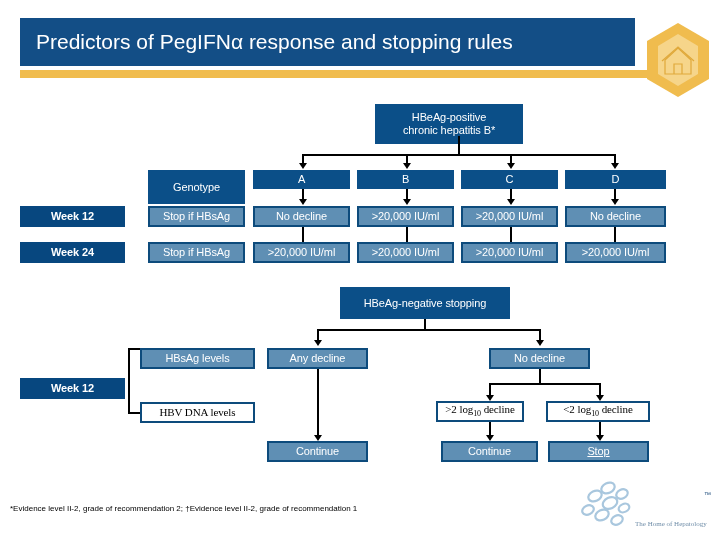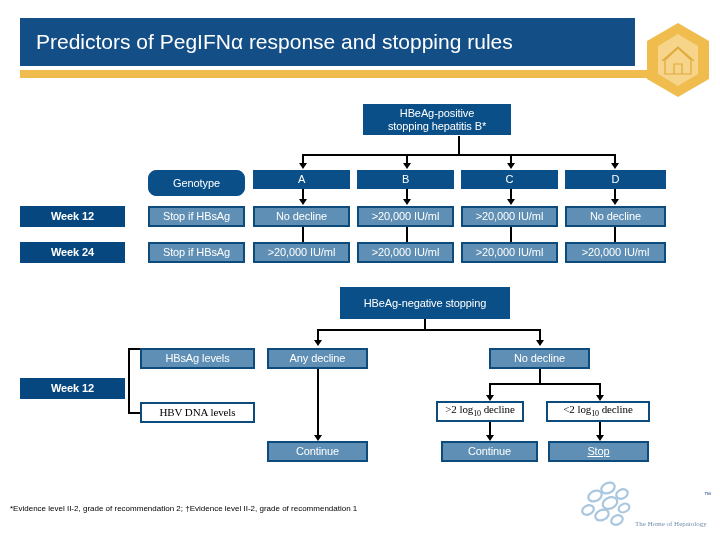--- a/index.html
+++ b/index.html
@@ -155,37 +155,37 @@
   <div id="banner-underline"></div>
   <svg id="hex-logo" viewBox="0 0 66 76">
     <polygon points="33,1 64,19 64,57 33,75 2,57 2,19" fill="#f0bc4e"></polygon>
     <polygon points="33,12 53,24 53,52 33,64 13,52 13,24" fill="#f6d58a"></polygon>
     <path d="M20,38 L33,26 L46,38 L46,52 L20,52 Z" fill="none" stroke="#e0a93b" stroke-width="1.2"></path>
     <path d="M29,52 L29,42 L37,42 L37,52" fill="none" stroke="#e0a93b" stroke-width="1.2"></path>
     <path d="M17,39 L33,25 L49,39" fill="none" stroke="#e0a93b" stroke-width="1.2"></path>
   </svg>
 </div>
 
-<div class="box box-title" style="left:363px; top:104px; width:148px; height:31px;">
+<div class="box box-title" style="left:375px; top:104px; width:148px; height:40px;">
   <span>HBeAg-positive</span>
-  <span>stopping hepatitis B*</span>
+  <span>chronic hepatitis B*</span>
 </div>
 
 <div class="ln-v" style="left:458px; top:136px; height:18px;"></div>
 <div class="ln-h" style="left:302px; top:154px; width:312px;"></div>
 <div class="ln-v" style="left:302px; top:154px; height:10px;"></div>
 <div class="arrow-d" style="left:299px; top:163px;"></div>
 <div class="ln-v" style="left:406px; top:154px; height:10px;"></div>
 <div class="arrow-d" style="left:403px; top:163px;"></div>
 <div class="ln-v" style="left:510px; top:154px; height:10px;"></div>
 <div class="arrow-d" style="left:507px; top:163px;"></div>
 <div class="ln-v" style="left:614px; top:154px; height:10px;"></div>
 <div class="arrow-d" style="left:611px; top:163px;"></div>
 
-<div class="box box-head" style="left:148px; top:170px; width:97px; height:26px;border-radius:8px;">
+<div class="box box-head" style="left:148px; top:170px; width:97px; height:34px;">
   <span>Genotype</span>
 </div>
 <div class="box box-head" style="left:253px; top:170px; width:97px; height:19px;">
   <span>A</span>
 </div>
 <div class="box box-head" style="left:357px; top:170px; width:97px; height:19px;">
   <span>B</span>
 </div>
 <div class="box box-head" style="left:461px; top:170px; width:97px; height:19px;">
   <span>C</span>

